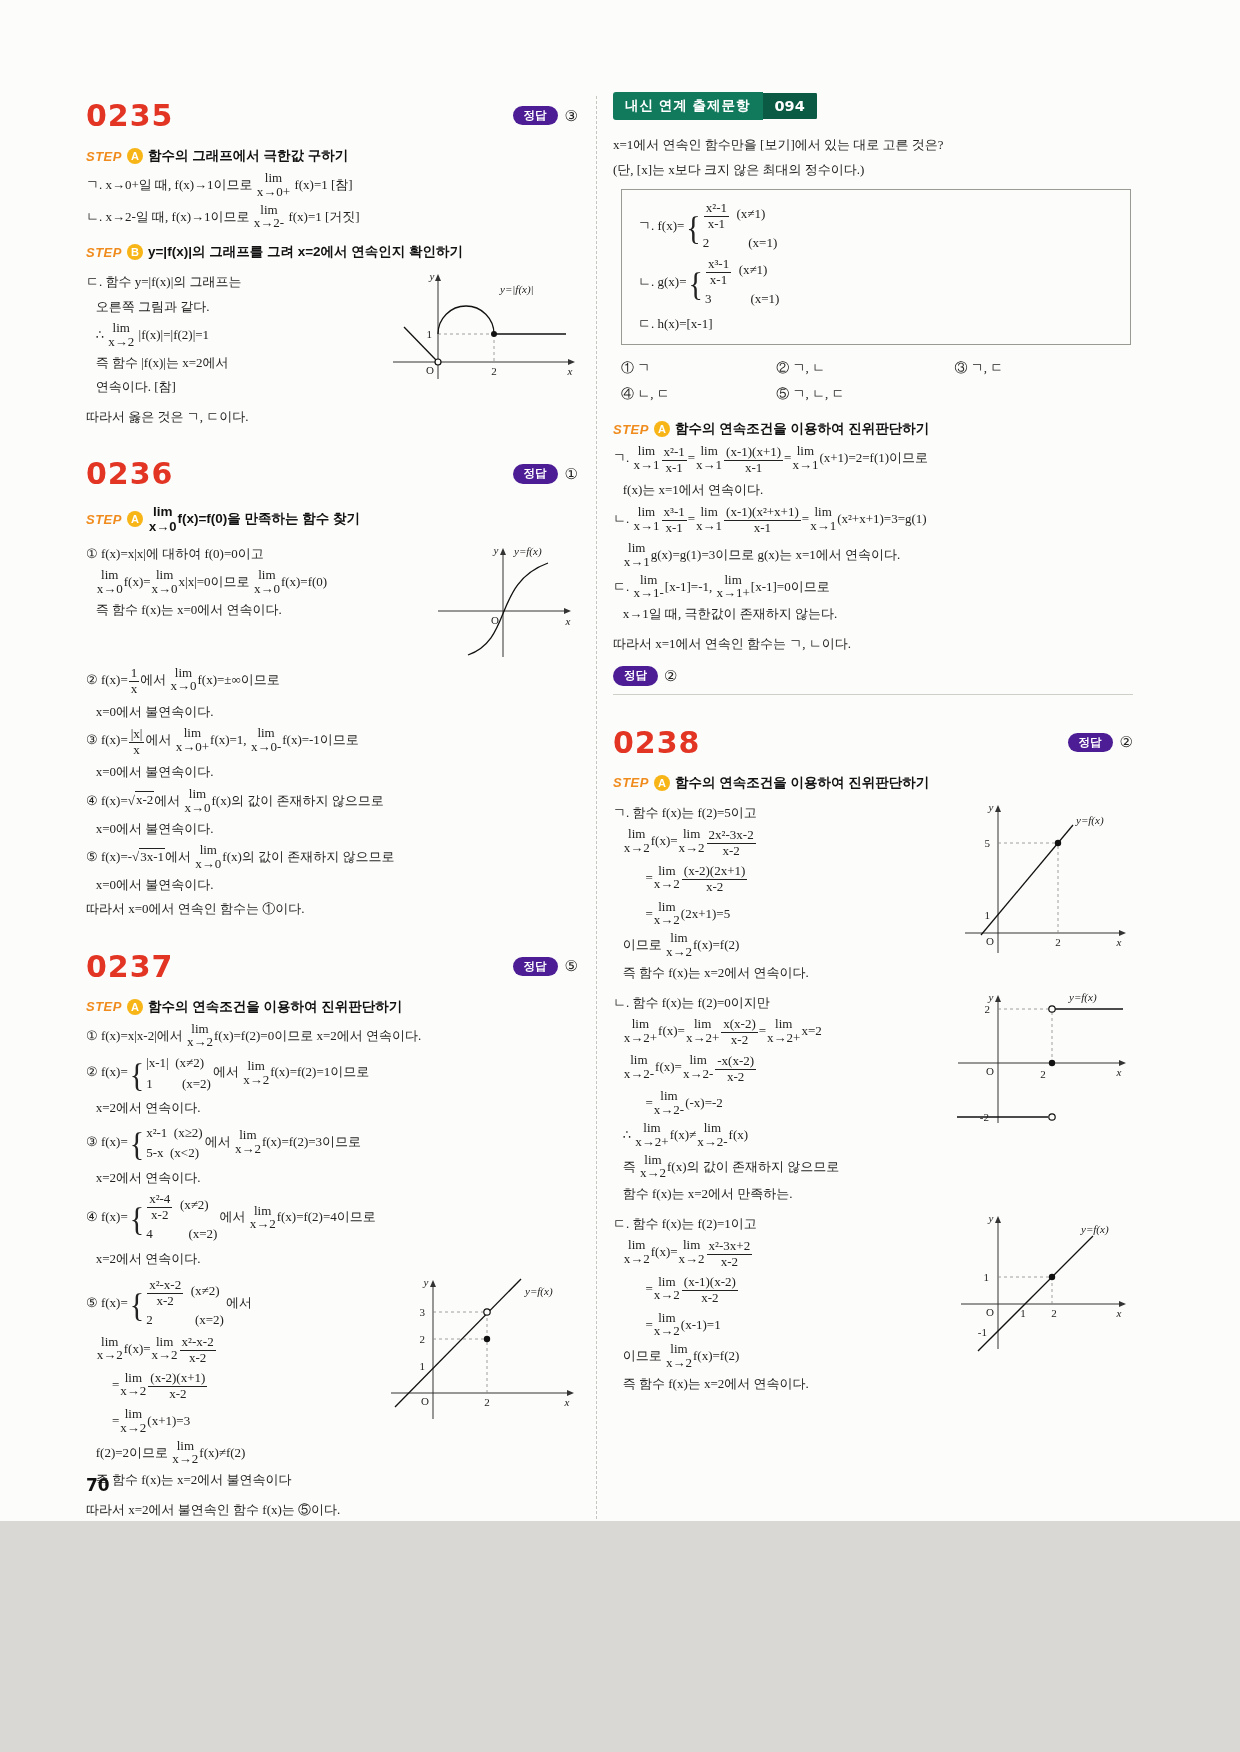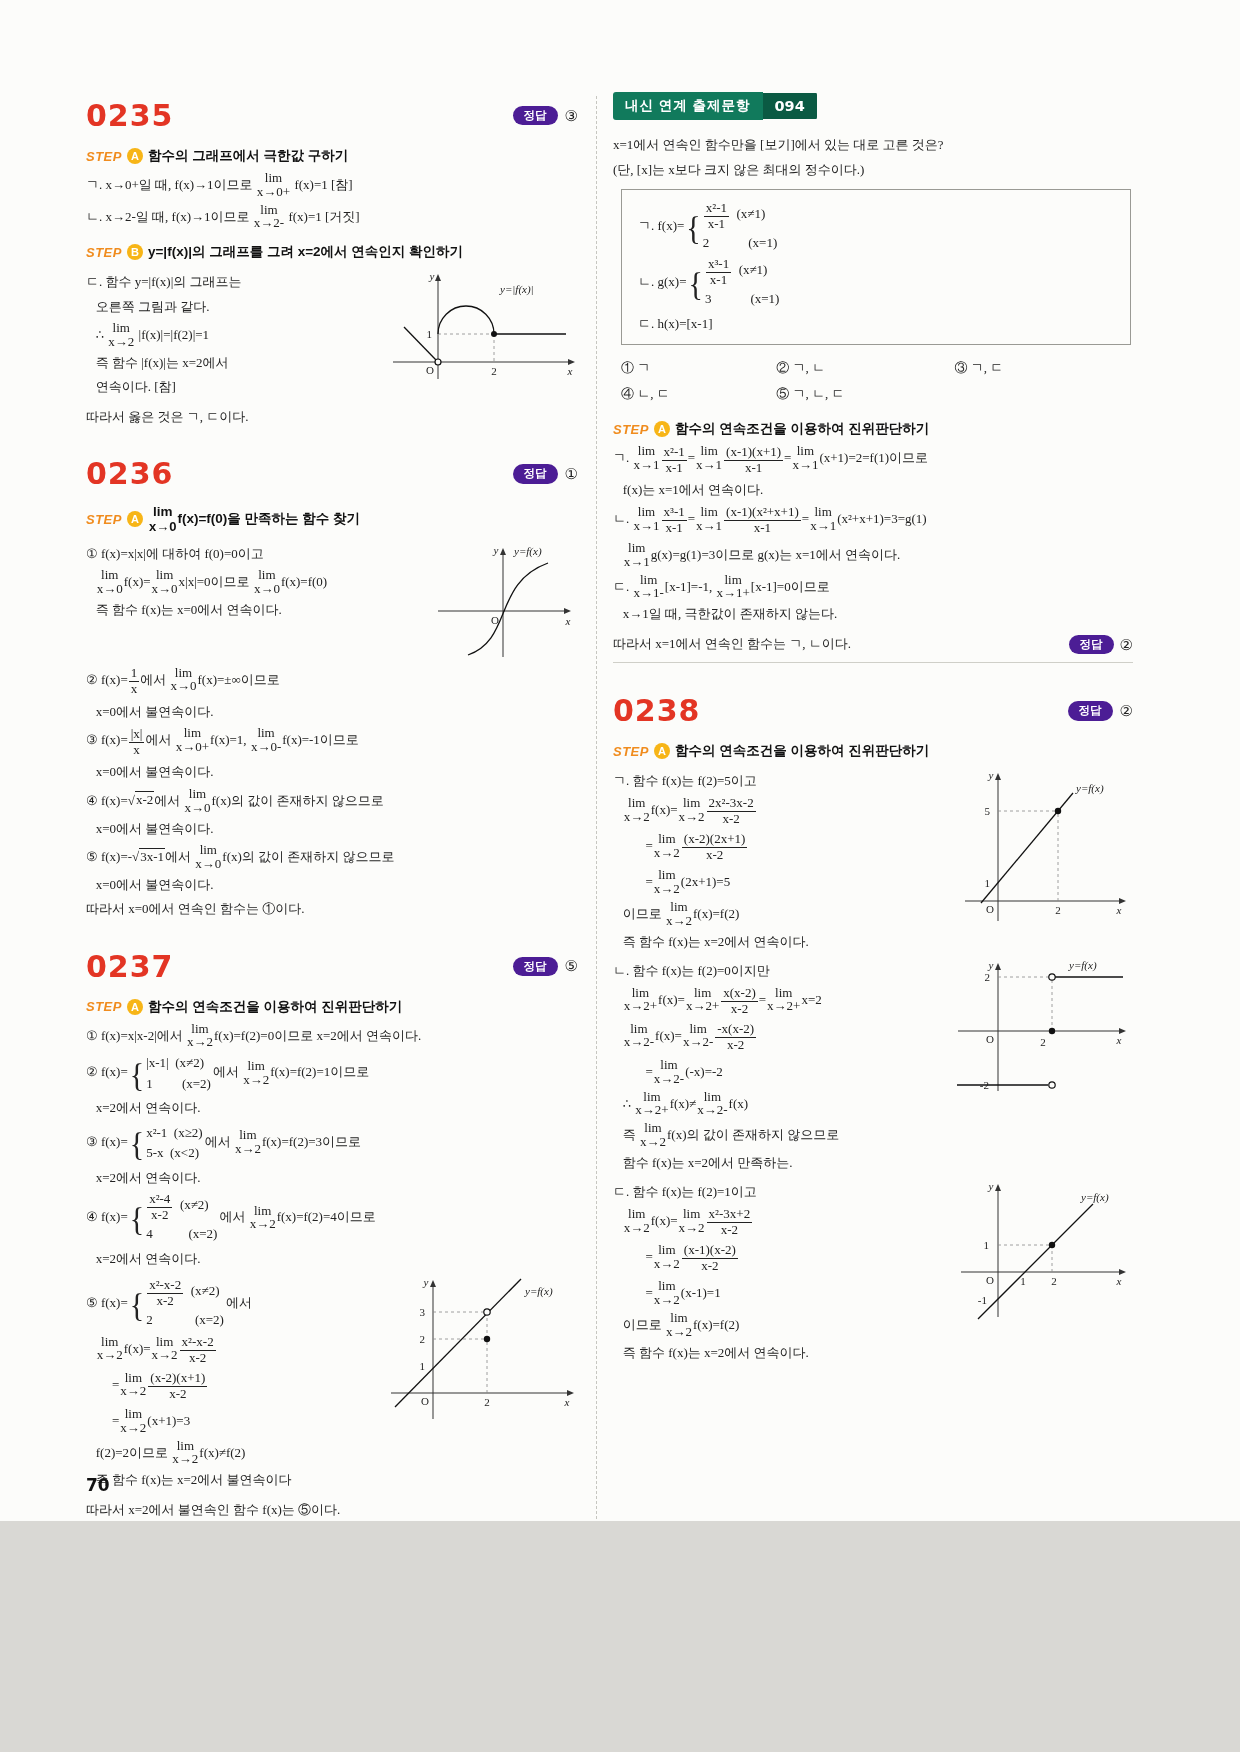--- a/index.html
+++ b/index.html
@@ -52,21 +52,21 @@
   .dash{stroke:#888;stroke-width:0.8;stroke-dasharray:3 3;}
   .open{fill:#fcfcfa;stroke:#111;stroke-width:1.2;}
   .dot{fill:#111;}
 
   .linked-banner{display:inline-flex;align-items:center;border-radius:3px;overflow:hidden;margin-bottom:10px;}
   .banner-title{background:#117a5c;color:#fff;font-weight:bold;font-size:13.5px;padding:5px 12px;letter-spacing:1px;}
   .banner-num{background:#0b5a43;color:#fff;font-weight:bold;font-size:14.5px;padding:5px 12px;font-family:"DejaVu Sans",sans-serif;}
   .bogi-box{border:1px solid #9a9a94;padding:6px 16px;margin:10px 2px 10px 8px;}
   .choices{display:grid;grid-template-columns:1fr 1.15fr 1.15fr;margin:4px 0 2px 8px;}
   .choices .mline{margin:3px 0;}
-  .closing-row{display:flex;justify-content:space-between;align-items:flex-end;gap:8px;}
+  .closing-row{display:flex;justify-content:space-between;align-items:flex-start;gap:8px;flex-direction:column;}
   .end-answer{display:inline-flex;align-items:center;gap:6px;white-space:nowrap;padding-bottom:4px;}
   .sep{border-bottom:1px solid #cfcfc8;margin:4px 0 18px;}
   .page-num{position:absolute;left:86px;bottom:26px;font-weight:bold;font-size:17px;font-family:"DejaVu Sans",sans-serif;color:#111;margin-top:32px;}
 </style>
 </head>
 <body>
 
 <div class="sheet">
   <div class="cols">
 

